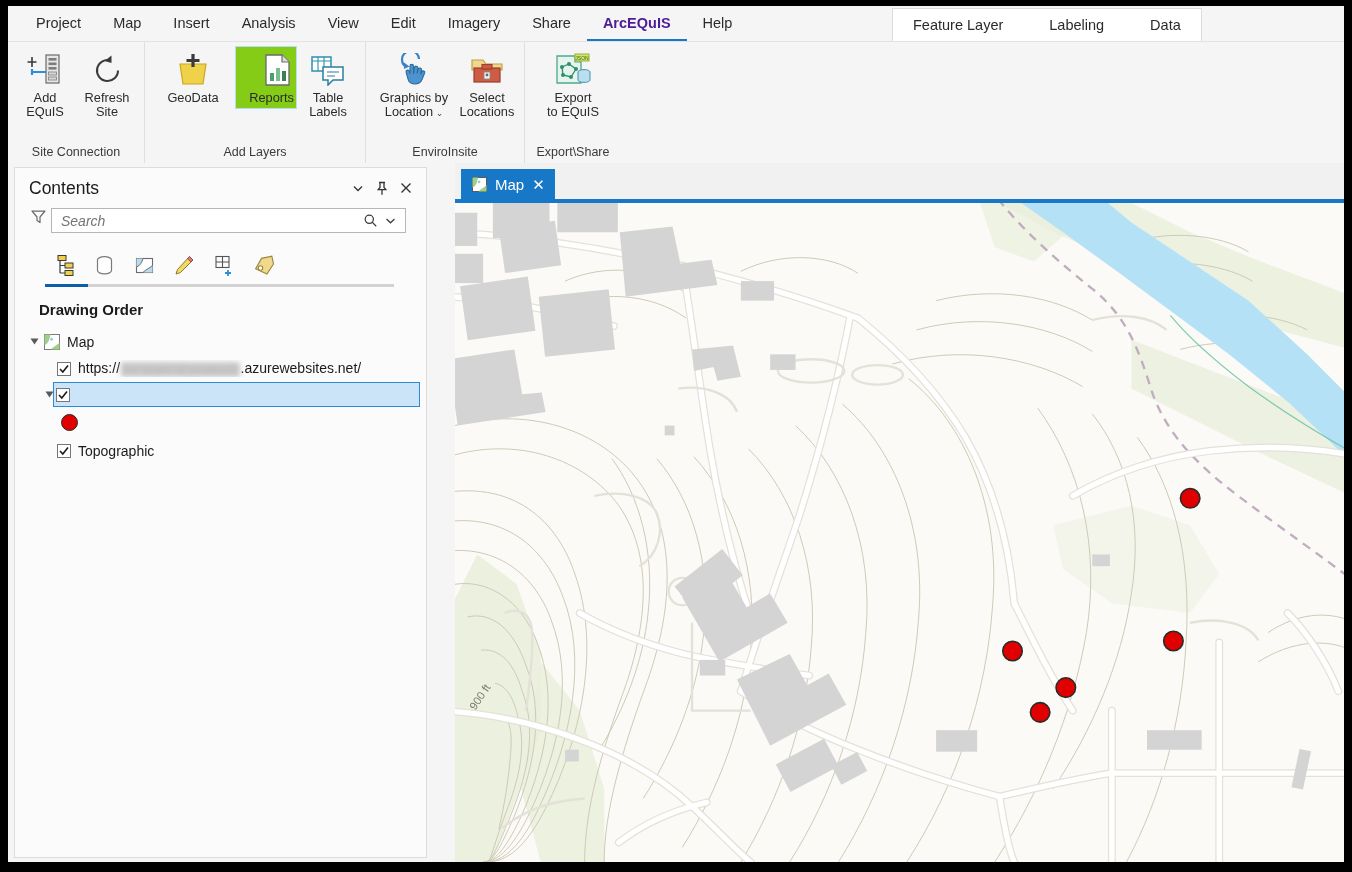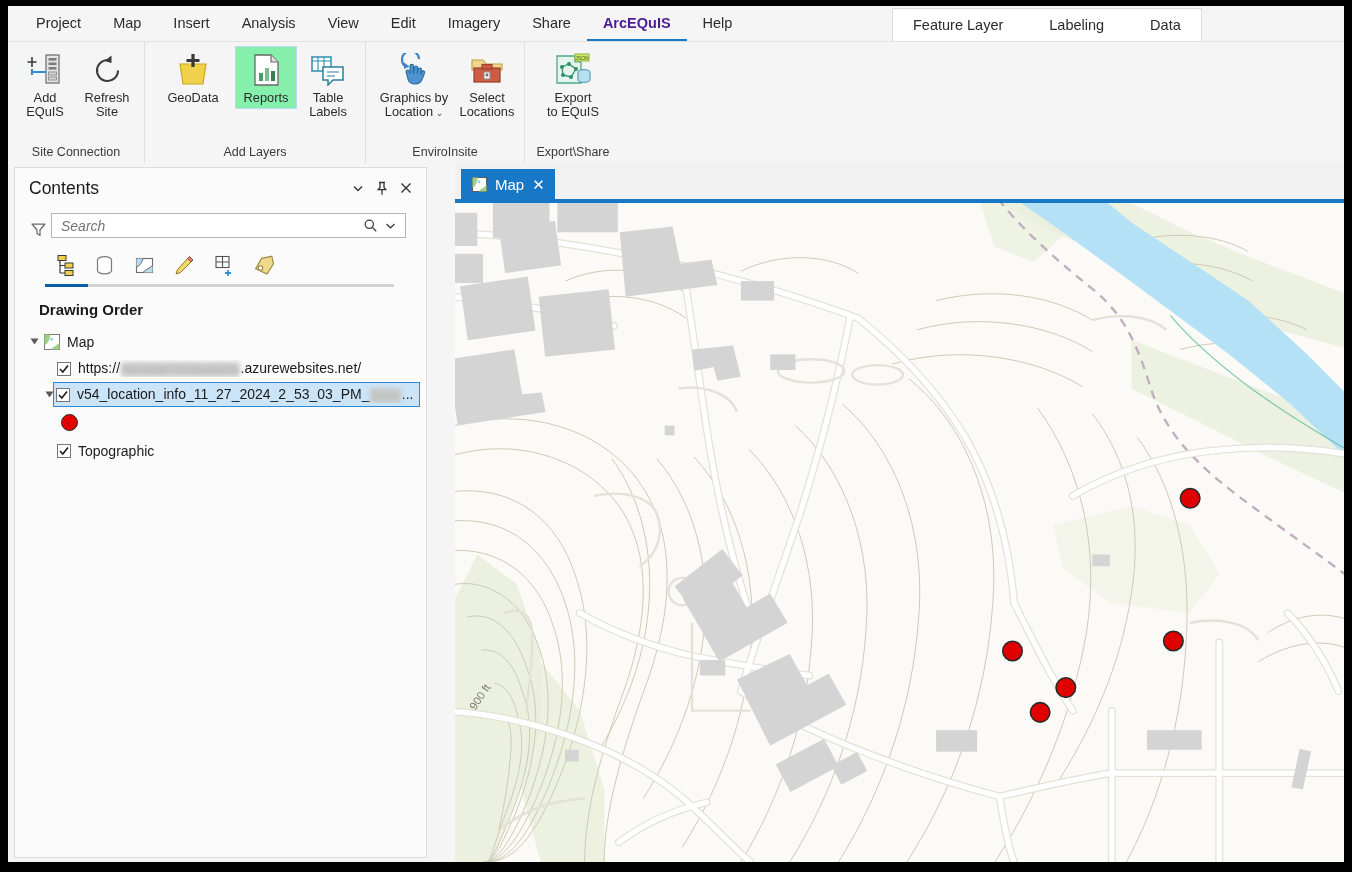--- a/index.html
+++ b/index.html
@@ -87,21 +87,21 @@
   .rbtn {
     display: flex;
     flex-direction: column;
     align-items: center;
     width: 62px;
     padding: 5px 2px 3px 2px;
     cursor: default;
     border: 1px solid transparent;
   }
   .rbtn.wide { width: 84px; }
-  .rbtn.selected { background: #86efac; border-color: #b8dcf5; }
+  .rbtn.selected { background: #84cc16; border-color: #b8dcf5; align-items: flex-end; }
   .rbtn .ico { height: 36px; display: flex; align-items: center; justify-content: center; }
   .rbtn .cap {
     font-size: 12.8px; color: #2b2b2b; text-align: center;
     line-height: 14px; margin-top: 3px; white-space: pre-line;
   }
   .dropcaret { font-size: 9px; color: #444; }
 
   
   #body { position: relative; height: 699px; display: flex; gap: 28px; }
 
@@ -117,21 +117,21 @@
   #contents-header {
     height: 40px; display: flex; align-items: center;
     padding: 0 8px 0 14px;
   }
   #contents-title { font-size: 17.5px; color: #1b1b1b; flex: 1; }
   .hdr-btn {
     width: 24px; height: 24px; display: flex;
     align-items: center; justify-content: center;
     color: #333; cursor: default;
   }
-  #search-row { display: flex; align-items: flex-end; padding: 0 20px 0 10px; height: 30px; }
+  #search-row { display: flex; align-items: flex-start; padding: 0 20px 0 10px; height: 30px; }
   #filter-icon { width: 26px; display: flex; justify-content: center; }
   #search-box {
     flex: 1; height: 25px; background: #fff;
     border: 1px solid #b6b6b6; display: flex; align-items: center;
     padding: 0 4px 0 9px;
   }
   #search-input {
     flex: 1; border: none; outline: none; background: transparent;
     font-family: "Liberation Sans", sans-serif;
     font-size: 14px; font-style: italic; color: #6d6d6d;
@@ -479,21 +479,20 @@
               <span class="twisty" style="margin-left: -16px;">
                 <svg width="9" height="9" viewBox="0 0 9 9">
                   <path d="M0.5 1.5 L8.5 1.5 L4.5 7.5 Z" fill="#5a5a5a"></path>
                 </svg>
               </span>
               <span class="cbx">
                 <svg width="10" height="10" viewBox="0 0 10 10">
                   <path d="M1 5 L3.8 8 L9 1.6" stroke="#1b1b1b" stroke-width="1.6" fill="none"></path>
                 </svg>
               </span>
-              <span class="tlabel"><span>v54_location_info_11_27_2024_2_53_03_PM_</span><span class="blur">Ryan</span><span>...</span></span>
             </div>
             <div id="symbol-row">
               <div class="dot-symbol" style="background: rgb(224, 0, 0); border-color: rgb(42, 42, 42);"></div>
             </div>
             <div class="trow indent1">
               <span class="cbx">
                 <svg width="10" height="10" viewBox="0 0 10 10">
                   <path d="M1 5 L3.8 8 L9 1.6" stroke="#1b1b1b" stroke-width="1.6" fill="none"></path>
                 </svg>
               </span>

